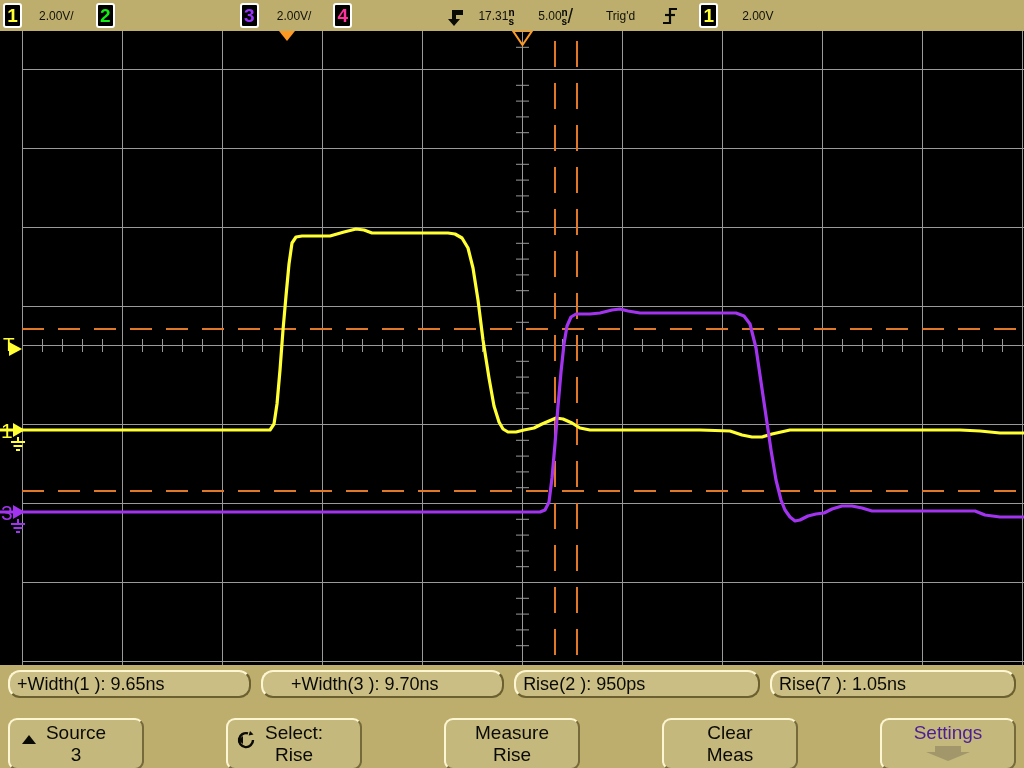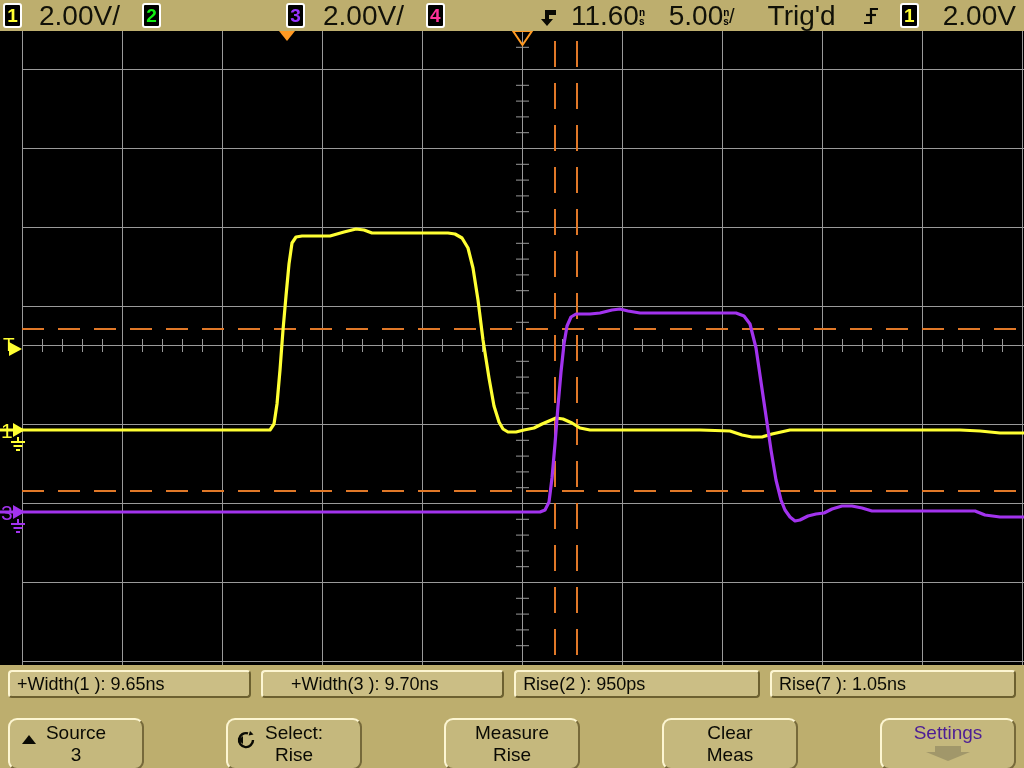--- a/index.html
+++ b/index.html
@@ -40,21 +40,21 @@
     font-family: "Liberation Sans", sans-serif;
     line-height: 1;
     box-sizing: border-box;
     flex: none;
   }
   .chbadge.c1 { color: #ffff33; }
   .chbadge.c2 { color: #11ee11; }
   .chbadge.c3 { color: #9933ff; }
   .chbadge.c4 { color: #ff3399; }
   .tbtext {
-    font-size: 28px;
+    font-size: 12px;
     color: #111108;
     font-family: "Liberation Sans", sans-serif;
     white-space: pre;
     line-height: 1;
   }
   .unit-stack {
     display: inline-flex;
     flex-direction: column;
     justify-content: center;
     vertical-align: middle;
@@ -87,21 +87,21 @@
     box-sizing: border-box;
     padding: 0 3px;
   }
   .measbox {
     height: 28px;
     margin: 0 5px 0 5px;
     background: #cbbe85;
     border: 2px solid #fdf6d2;
     border-right-color: #6c6030;
     border-bottom-color: #6c6030;
-    border-radius: 4px;
+    border-radius: 12px;
     display: flex;
     align-items: center;
     padding: 0 7px;
     font-size: 18px;
     color: #0a0a04;
     white-space: nowrap;
     box-sizing: border-box;
   }
   .m0 { width: 245px; }
   .m1 { width: 245px; padding-left: 28px; }
@@ -176,21 +176,21 @@
 
     <div style="width:92px"></div>
 
     <span style="display:inline-block;width:24px;height:24px;">
       <svg width="24" height="24" viewBox="0 0 24 24">
         <path d="M8 6 H19 V11 H12 V15 H16 L10 22 L4 15 H8 Z" fill="#0a0a04"></path>
       </svg>
     </span>
 
     <div style="width:10px"></div>
-    <div class="tbtext">11.60</div>
+    <div class="tbtext">17.31</div>
     <span class="unit-stack">
 
       <span>n</span>
         <span>s</span>
     </span>
 
     <div style="width:24px"></div>
     <div class="tbtext">5.00</div>
     <span class="unit-stack">
       <span>n</span>

